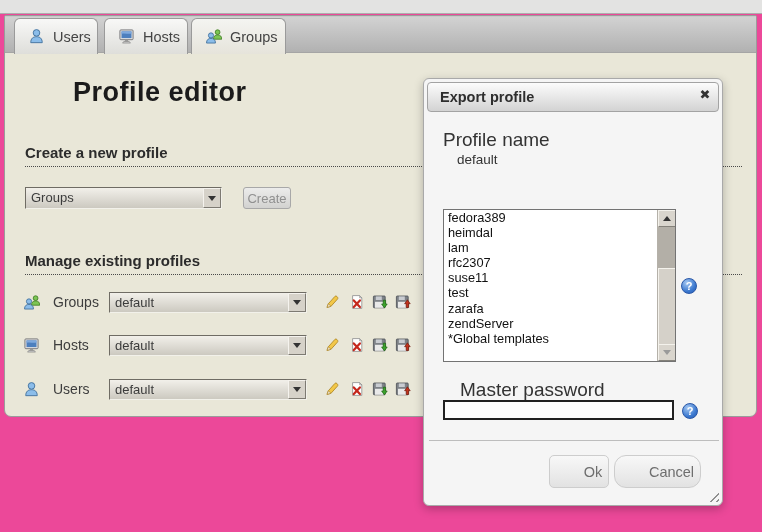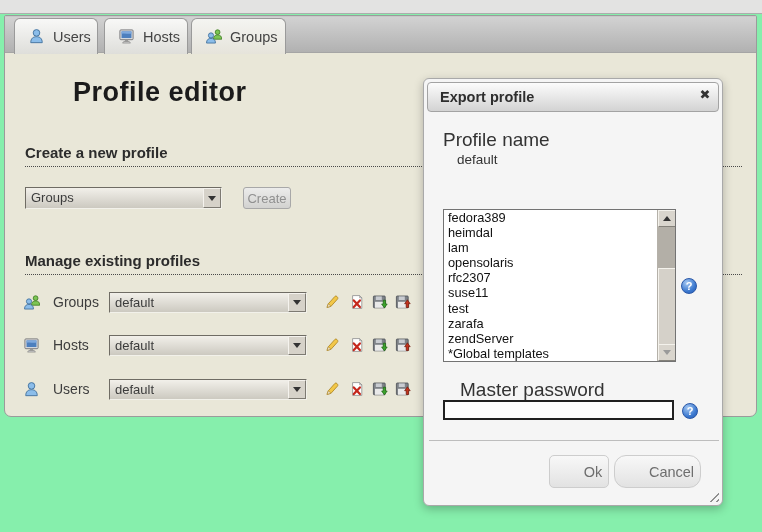--- a/index.html
+++ b/index.html
@@ -2,21 +2,21 @@
 <html><head>
 <meta charset="utf-8">
 <style>
   * { box-sizing: border-box; margin: 0; padding: 0; }
   html, body { width: 762px; height: 532px; }
   body {
     font-family: "Liberation Sans", "DejaVu Sans", sans-serif;
     background: #dcdcdc;
     overflow: hidden;
   }
-  .stage { position: relative; width: 762px; height: 532px; background: #86efac; }
+  .stage { position: relative; width: 762px; height: 532px; background: #ec4899; }
 
   
   .topbar { position: absolute; left: 0; top: 0; width: 762px; height: 14px;
             background: #e3e3e2; border-bottom: 1px solid #adadad; }
 
   
   .main-frame { position: absolute; left: 4px; top: 15px; width: 753px; height: 402px;
                 background: #e9e7d8; border: 1px solid #9b9b9b;
                 border-radius: 2px 2px 7px 7px; }
   .tab-band { position: absolute; left: 0; top: 0; width: 751px; height: 37px;
@@ -300,21 +300,20 @@
     </div>
 
     <div class="dlg-label" style="left:19px;top:50px;">Profile name</div>
     <div class="dlg-value" style="left:33px;top:73px;">default</div>
 
 
     <div class="listbox">
       <div class="lb-item">fedora389</div>
       <div class="lb-item">heimdal</div>
       <div class="lb-item">lam</div>
-      <div class="lb-item">opensolaris</div>
       <div class="lb-item">rfc2307</div>
       <div class="lb-item">suse11</div>
       <div class="lb-item">test</div>
       <div class="lb-item">zarafa</div>
       <div class="lb-item">zendServer</div>
       <div class="lb-item">*Global templates</div>
       <div class="lb-scroll">
         <div class="sb-btn sb-up">
             <span class="tri-up-sm"></span>
           </div>

